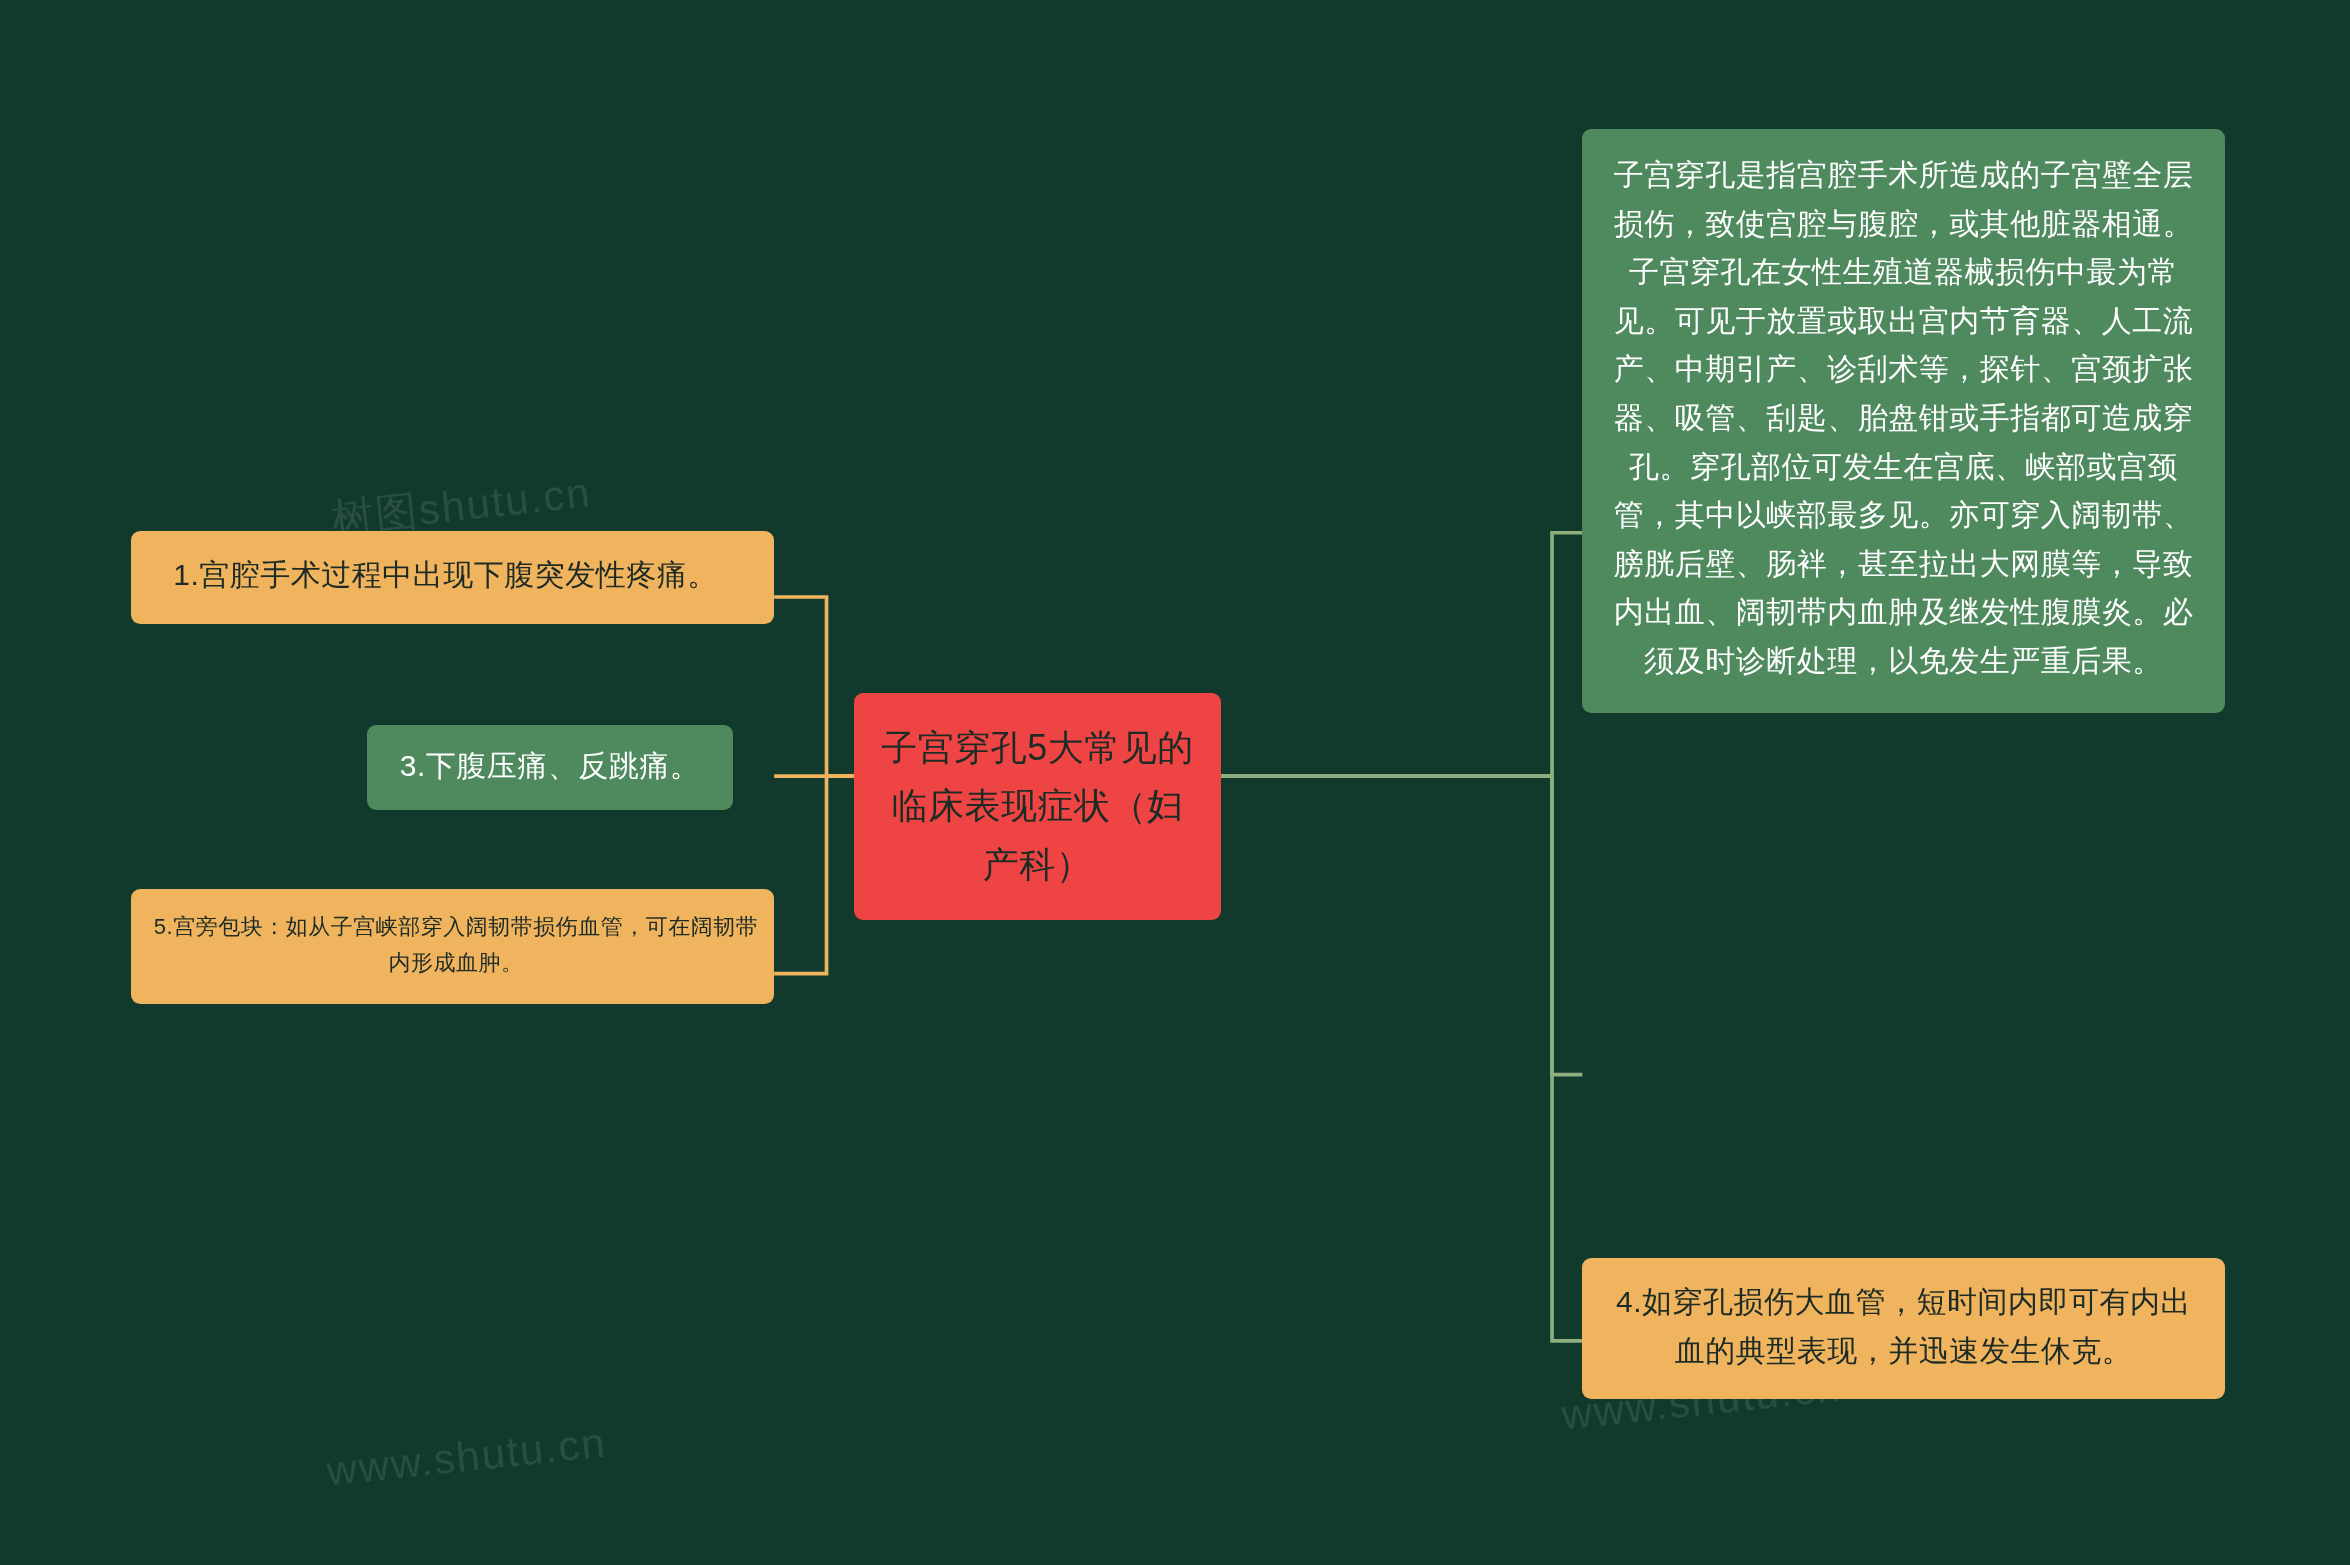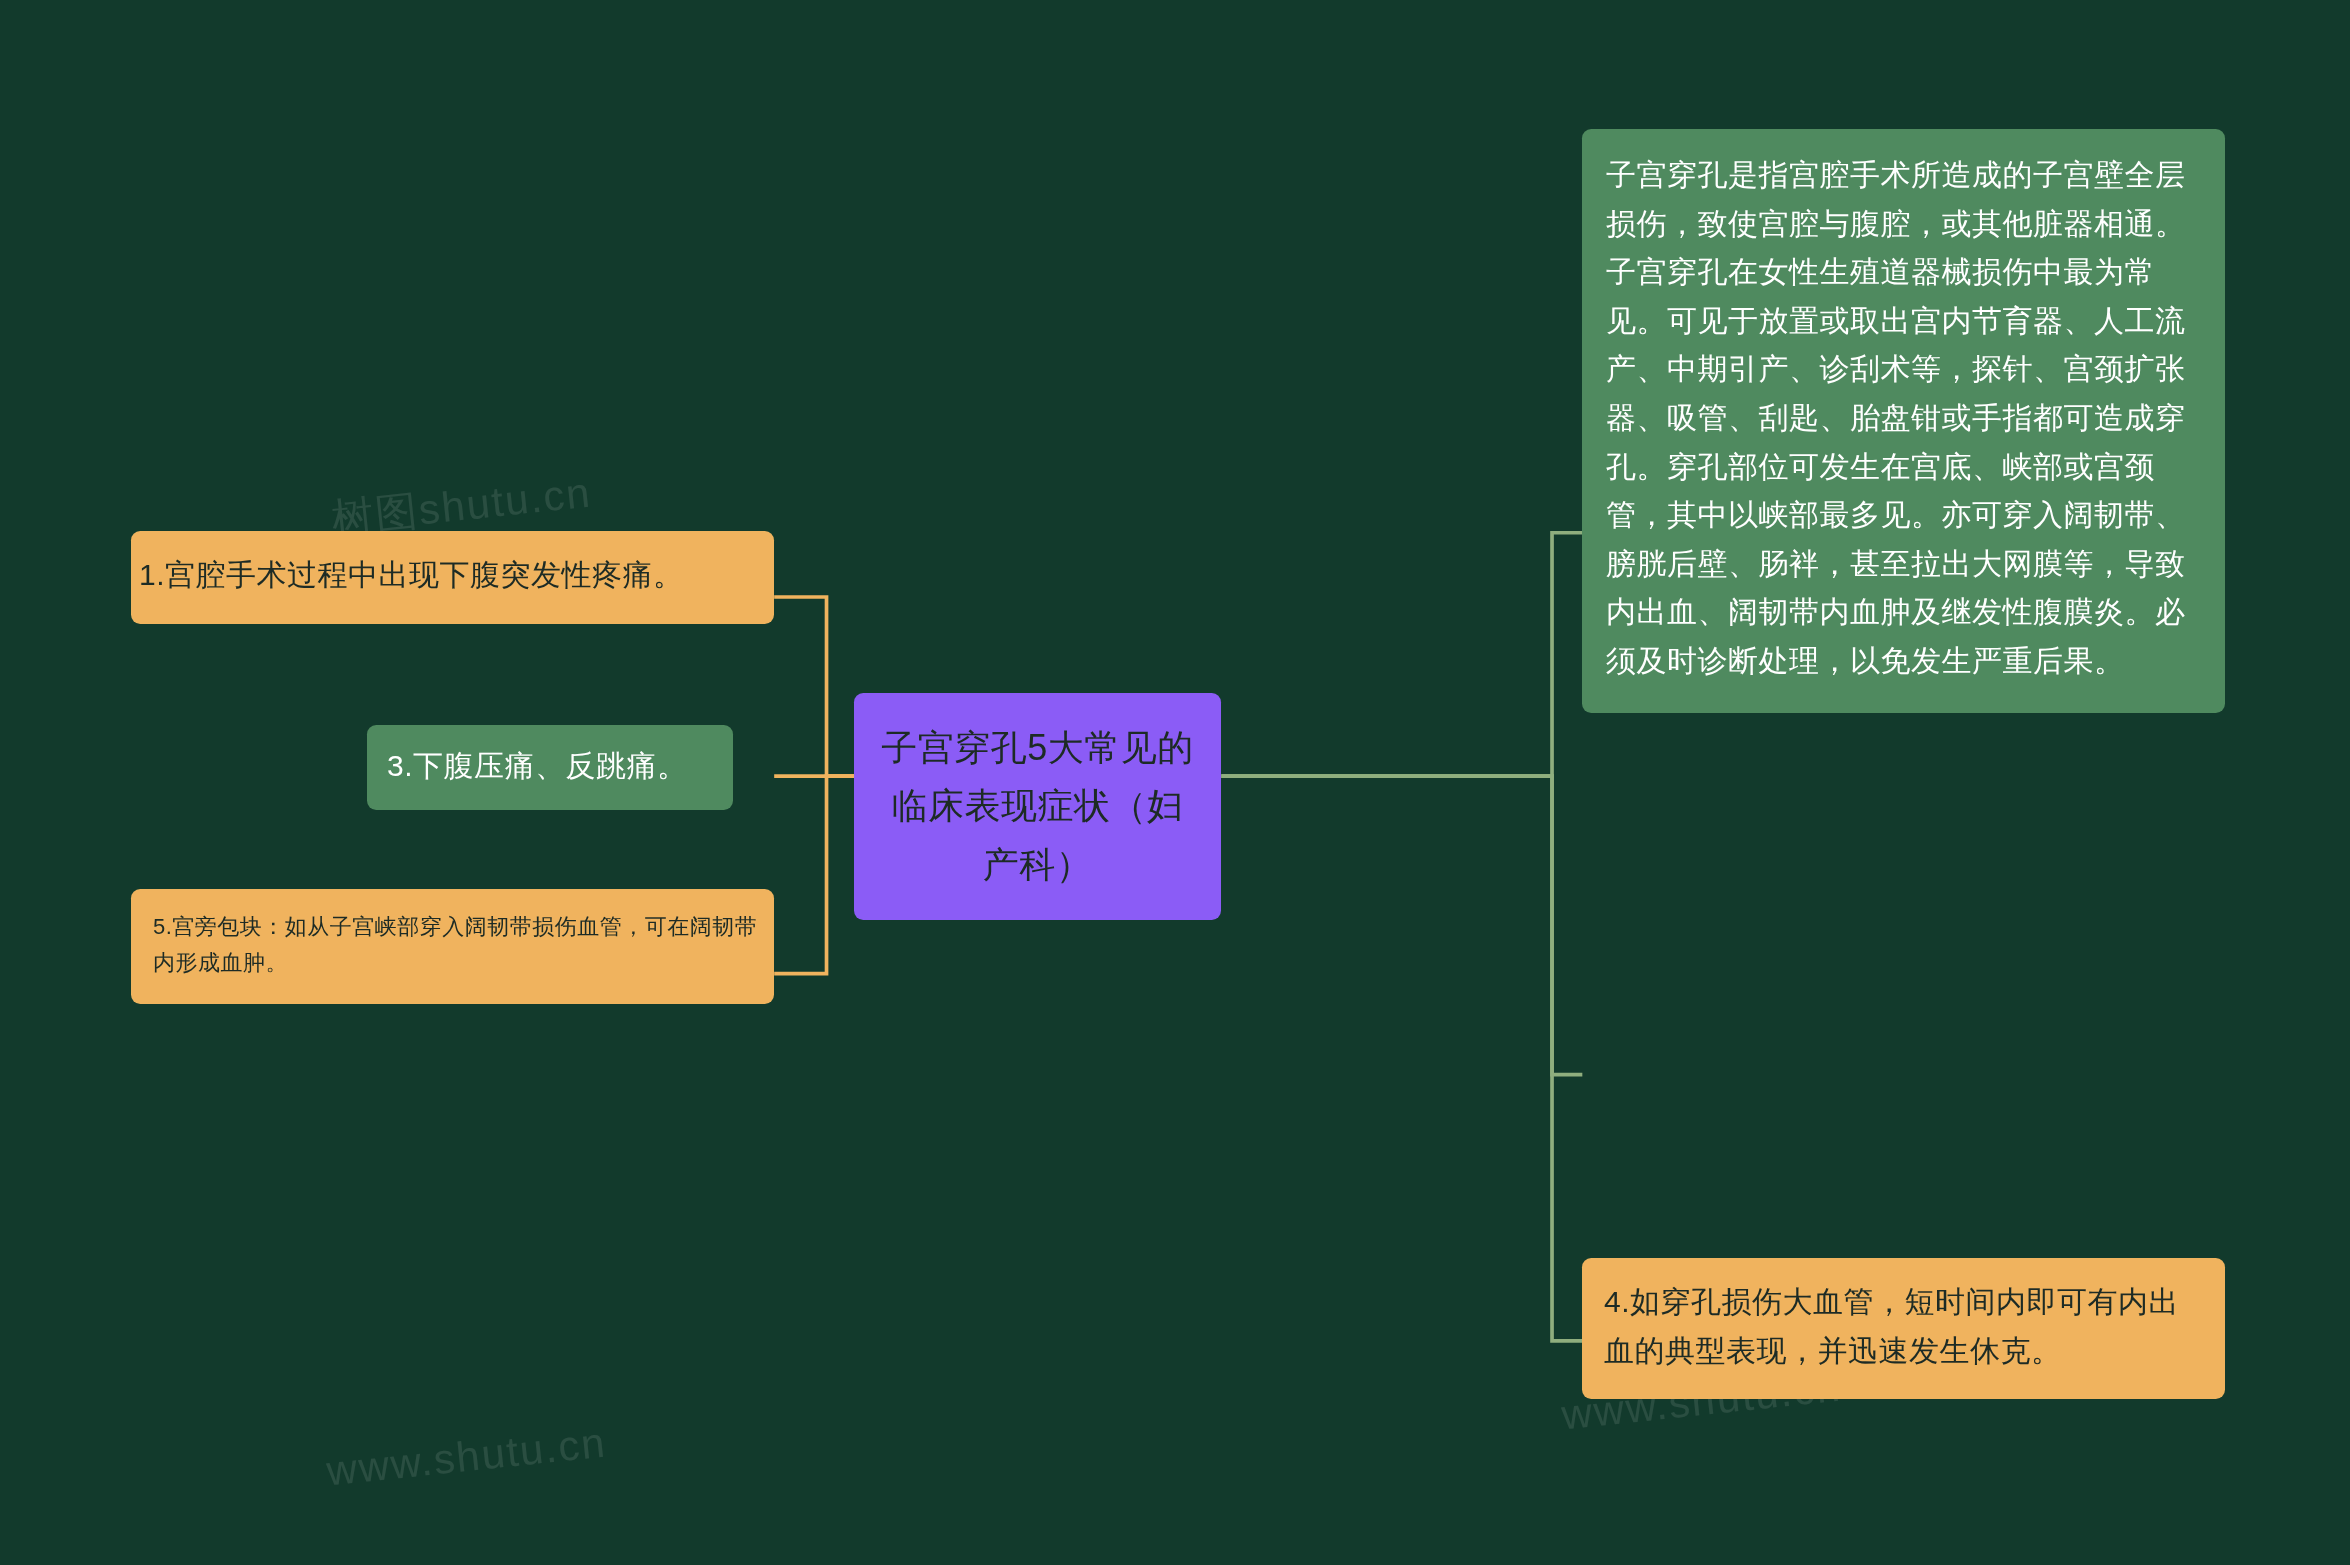--- a/index.html
+++ b/index.html
@@ -44,38 +44,39 @@
     pointer-events: none;
   }
 
   .node {
     position: absolute;
     box-sizing: border-box;
     border-radius: 9.2px;
     line-height: 1.62;
     letter-spacing: 0.5px;
     word-break: break-all;
+    text-align: center;
   }
   .node-orange {
     background: #f0b35e;
     color: #1d2b25;
   }
   .node-green {
     background: #4f8a5f;
     color: #ffffff;
   }
 
   #node-center {
     left: 854px;
     top: 693px;
     width: 367px;
     padding: 26px 24px;
     font-size: 36px;
     text-align: center;
-    background: #8b5cf6;
+    background: #ef4444;
     color: #1d2b25;
   }
   #node-1 {
     left: 131px;
     top: 531px;
     width: 643px;
     padding: 20px 22px 24px 8px;
     font-size: 30px;
   }
   #node-3 {

